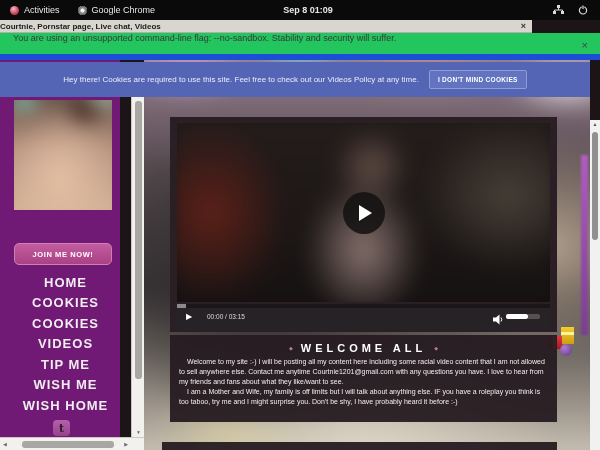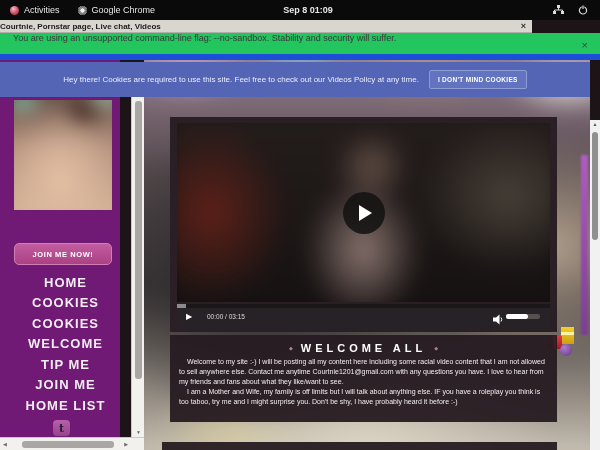--- a/index.html
+++ b/index.html
@@ -187,24 +187,24 @@
 
     <div class="sidebar">
       <div class="profile-photo">
           <div class="blur"></div>
         </div>
       <div class="join-btn">JOIN ME NOW!</div>
       <div class="side-menu">
         <div class="side-item">HOME</div>
         <div class="side-item">COOKIES</div>
         <div class="side-item">COOKIES</div>
-        <div class="side-item">WELCOME</div>
+        <div class="side-item">VIDEOS</div>
         <div class="side-item">TIP ME</div>
-        <div class="side-item">JOIN ME</div>
-        <div class="side-item">HOME LIST</div>
+        <div class="side-item">WISH ME</div>
+        <div class="side-item">WISH HOME</div>
       </div>
       <div class="tw-icon">t</div>
     </div>
 
     <div class="sb-vtrack">
       <div class="sb-vthumb"></div>
       <div class="sb-vdown">▼</div>
     </div>
     <div class="sb-htrack">
       <span class="sb-harrow sb-hleft">◀</span>

